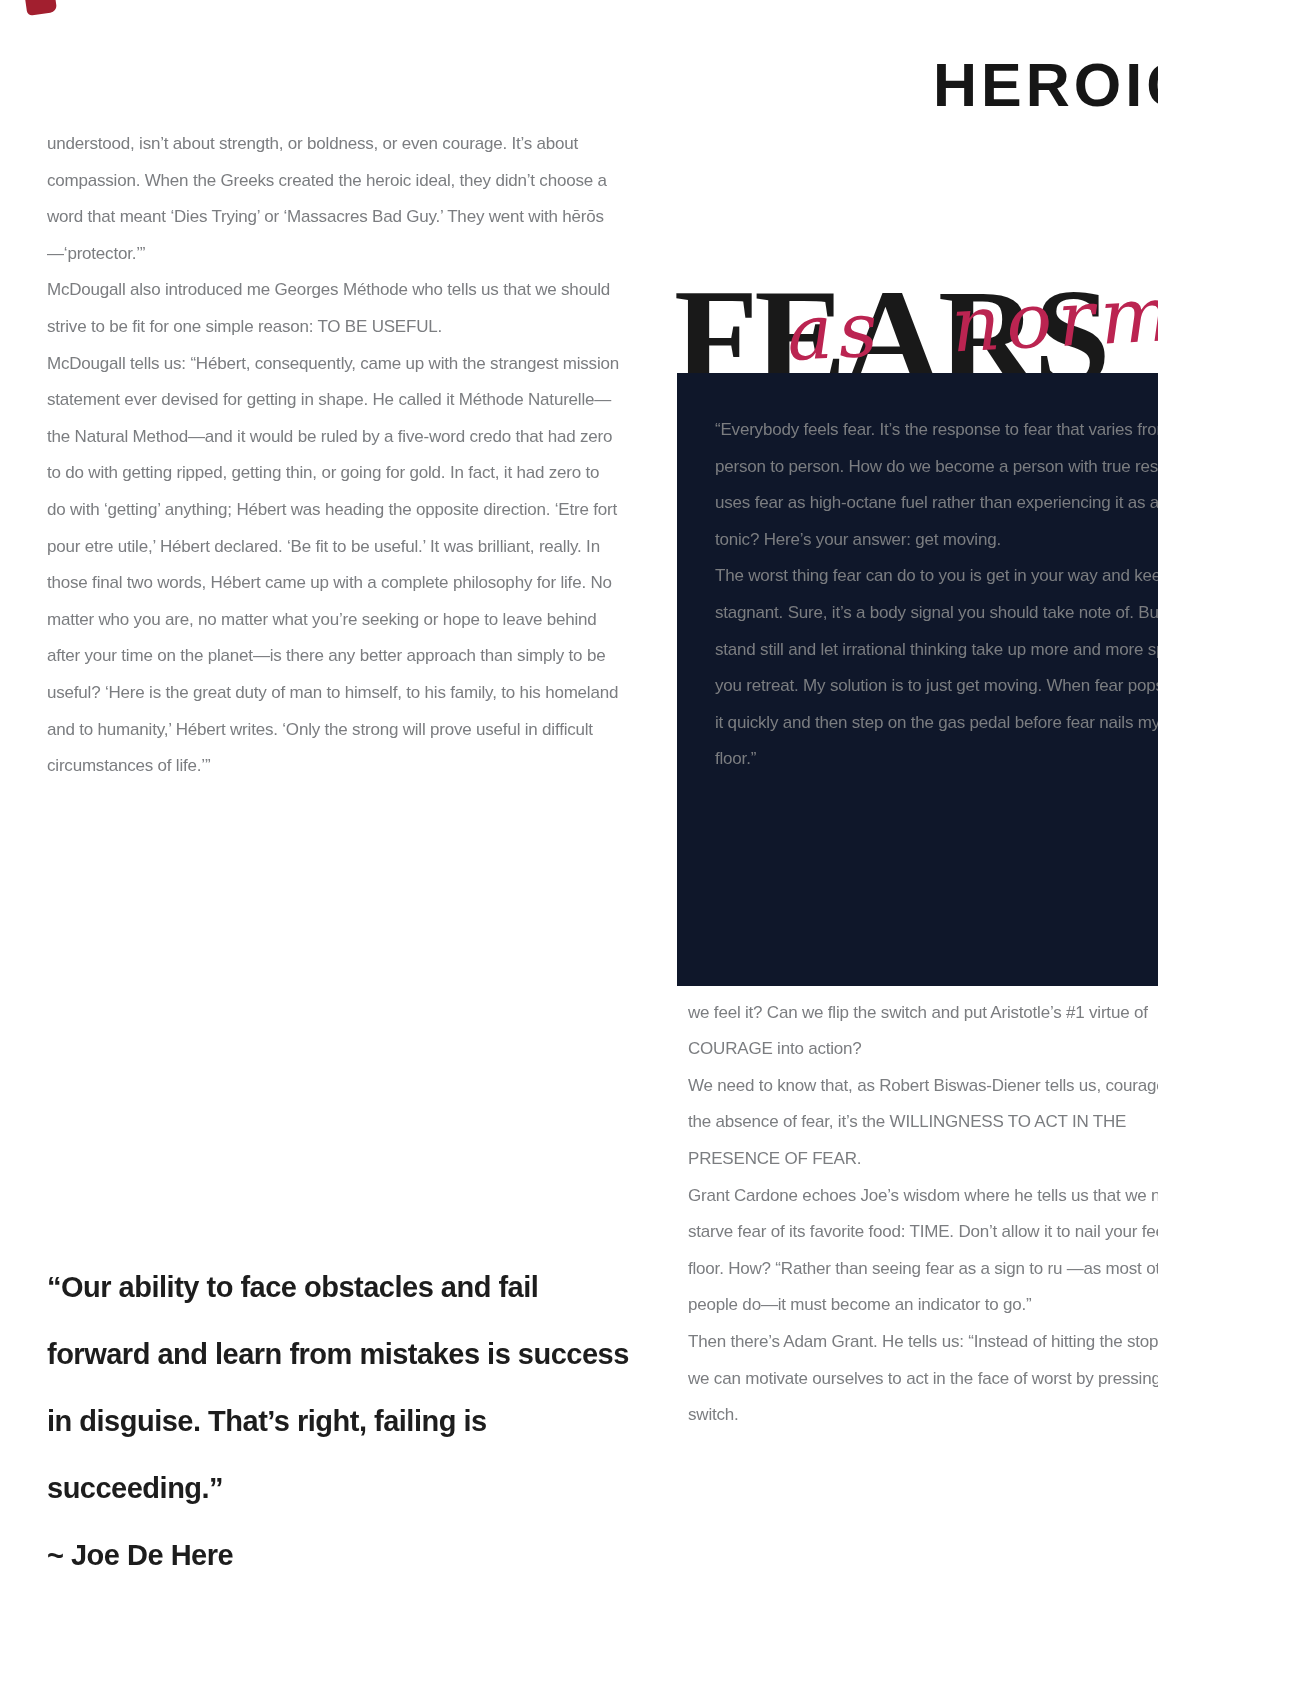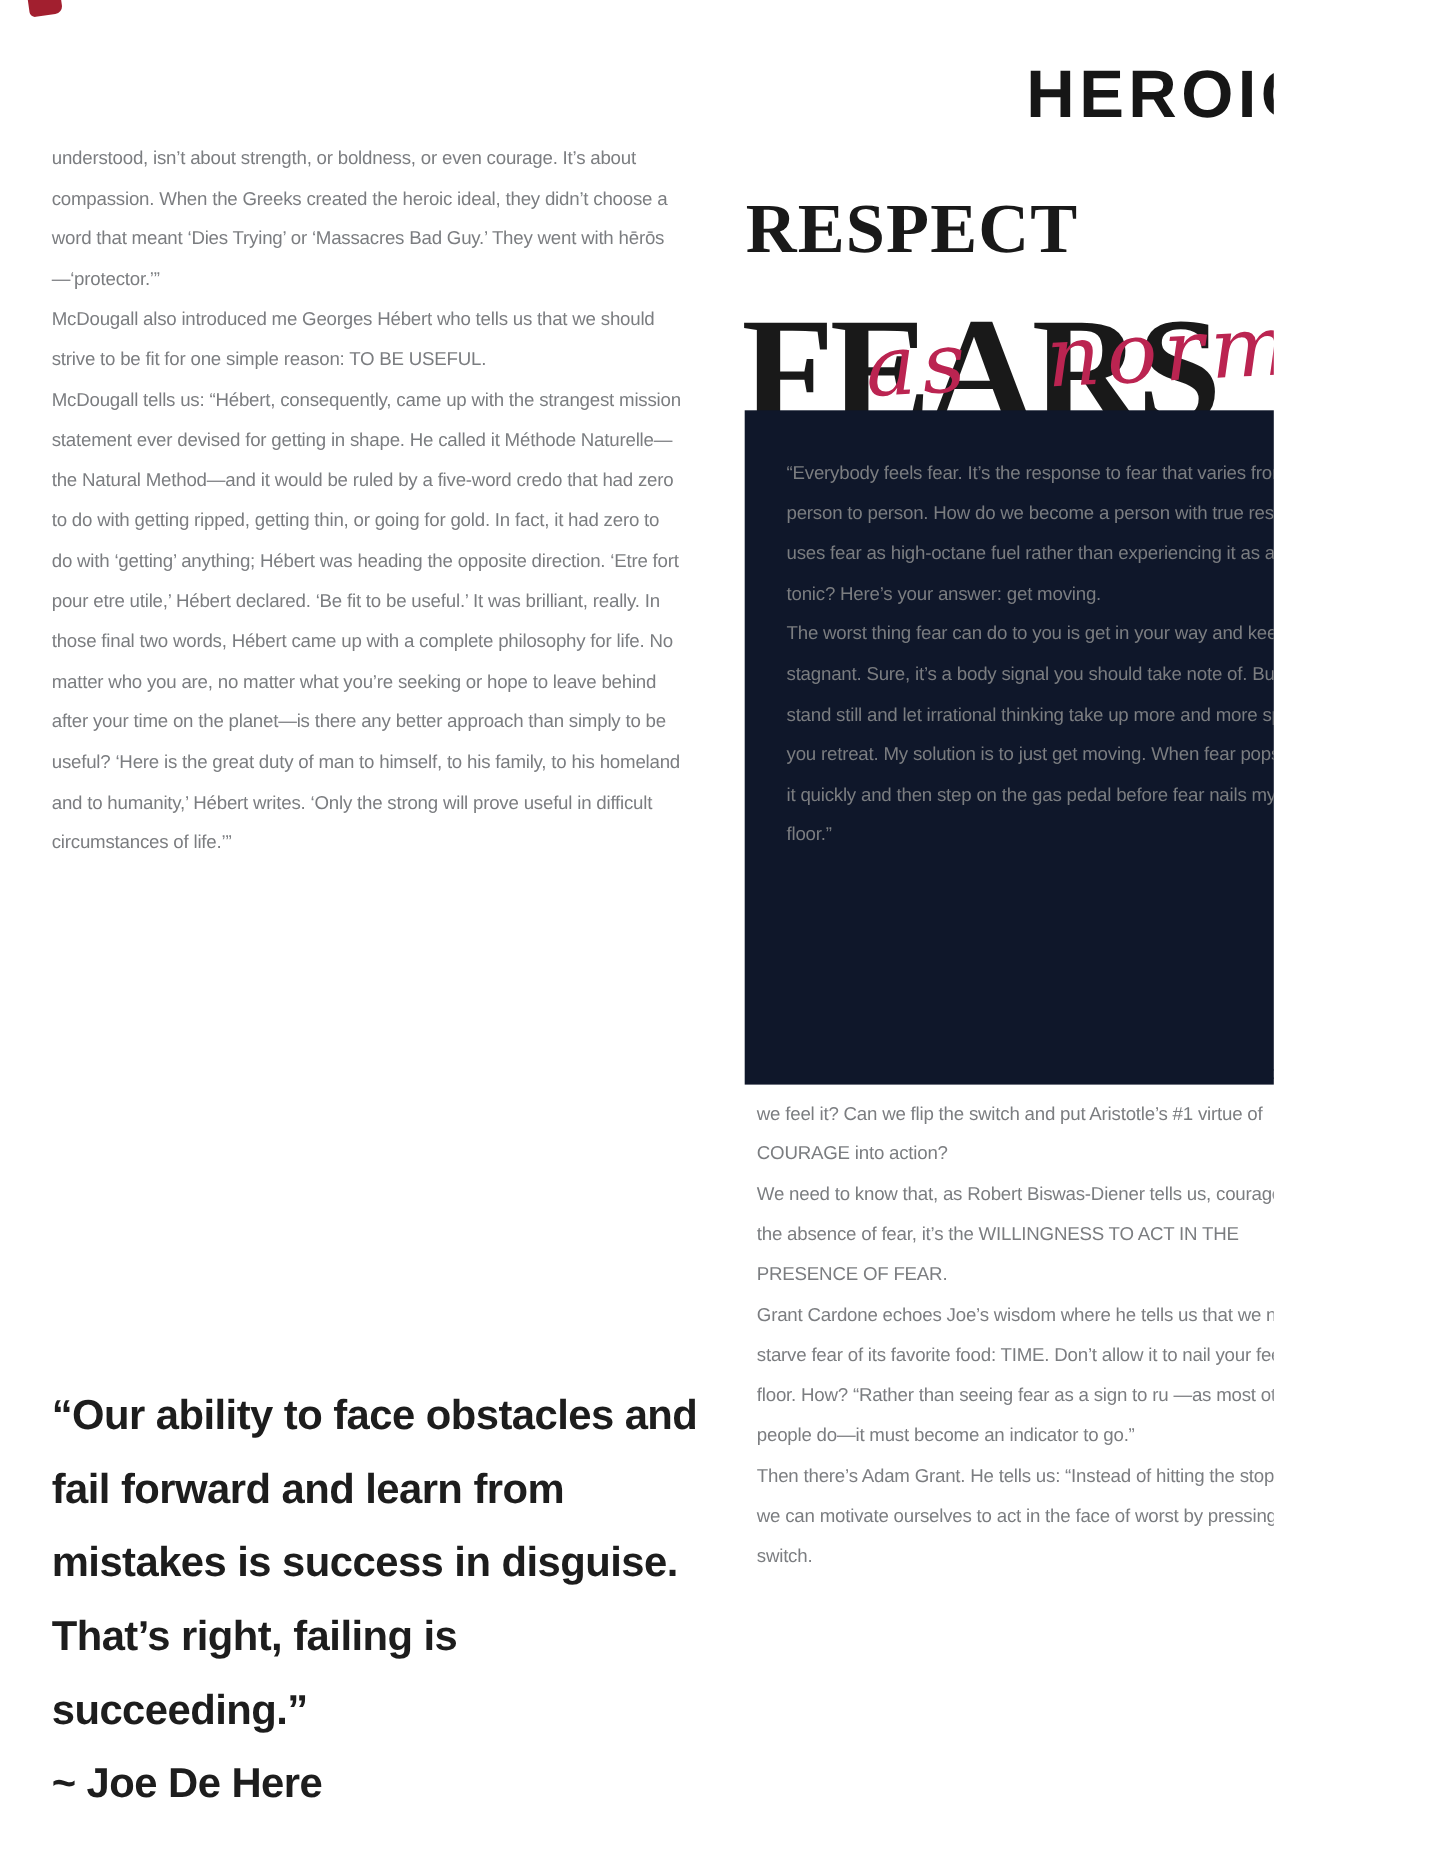--- a/index.html
+++ b/index.html
@@ -49,21 +49,21 @@
   }
   
   .pull-quote {
     position: absolute;
     left: 47px; top: 1254px;
     width: 600px;
     color: #1d1d1d;
   }
   .pull-quote p {
     margin: 0;
-    font-size: 38px;
+    font-size: 29px;
     font-weight: 800;
     line-height: 67px;
     letter-spacing: -0.5px;
   }
   
   .heading-respect {
     position: absolute;
     left: 678px; top: 176px;
     font-family: "Liberation Serif", serif;
     font-weight: 700;
@@ -124,30 +124,29 @@
 
   <div class="logo">
     <span class="logo-text">HEROIC</span>
     <svg class="logo-glyph" width="45" height="67" viewBox="0 0 60 90" aria-hidden="true">
       <path d="M6,0 C28,12 47,27 58,45 C47,63 28,78 6,90 C20,72 28,58 28,45 C28,32 20,18 6,0 Z" fill="#e62430"></path>
     </svg>
   </div>
 
   <div class="left-col body-text">
     <p>understood, isn’t about strength, or boldness, or even courage. It’s about compassion. When the Greeks created the heroic ideal, they didn’t choose a word that meant ‘Dies Trying’ or ‘Massacres Bad Guy.’ They went with hērōs—‘protector.’”</p>
-    <p>McDougall also introduced me Georges Hébert who tells us that we should strive to be fit for one simple reason: TO BE USEFUL.</p>
+    <p>McDougall also introduced me Georges Méthode who tells us that we should strive to be fit for one simple reason: TO BE USEFUL.</p>
     <p>McDougall tells us: “Hébert, consequently, came up with the strangest mission statement ever devised for getting in shape. He called it Méthode Naturelle—the Natural Method—and it would be ruled by a five-word credo that had zero to do with getting ripped, getting thin, or going for gold. In fact, it had zero to do with ‘getting’ anything; Hébert was heading the opposite direction. ‘Etre fort pour etre utile,’ Hébert declared. ‘Be fit to be useful.’ It was brilliant, really. In those final two words, Hébert came up with a complete philosophy for life. No matter who you are, no matter what you’re seeking or hope to leave behind after your time on the planet—is there any better approach than simply to be useful? ‘Here is the great duty of man to himself, to his family, to his homeland and to humanity,’ Hébert writes. ‘Only the strong will prove useful in difficult circumstances of life.’”</p>
   </div>
 
   <div class="pull-quote">
     <p>“Our ability to face obstacles and fail forward and learn from mistakes is success in disguise. That’s right, failing is succeeding.”</p>
     <p>~ Joe De Here</p>
   </div>
 
-  <div class="heading-respect">RESPECT</div>
   <div class="heading-fears">FEARS</div>
   <div class="heading-script">as normal</div>
 
   <div class="quote-box body-text">
     <p>“Everybody feels fear. It’s the response to fear that varies from person to person to person. How do we become a person with true resilience who uses fear as high-octane fuel rather than experiencing it as a paralyzing tonic? Here’s your answer: get moving.</p>
     <p>The worst thing fear can do to you is get in your way and keep you stagnant. Sure, it’s a body signal you should take note of. But when you stand still and let irrational thinking take up more and more space, slowly you retreat. My solution is to just get moving. When fear pops up, I notice it quickly and then step on the gas pedal before fear nails my feet to the floor.”</p>
   </div>
 
   <div class="right-body body-text">
     <p>EVERYBODY feels fear. Period. The question is: What do we do when we feel it? Can we flip the switch and put Aristotle’s #1 virtue of COURAGE into action?</p>

